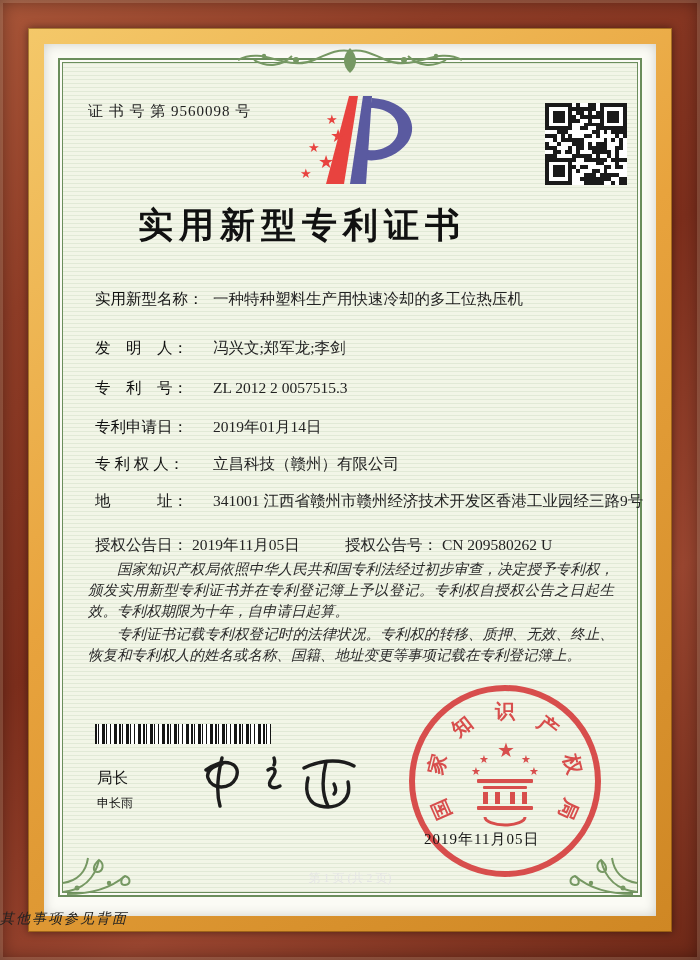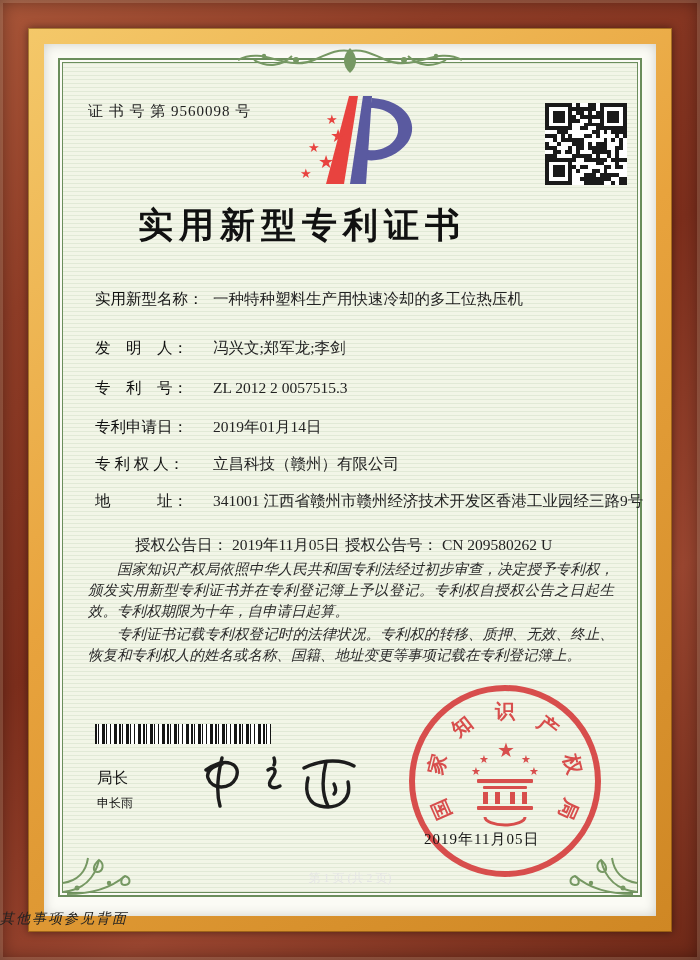--- a/index.html
+++ b/index.html
@@ -26,21 +26,21 @@
   .cert-number{position:absolute;left:88px;top:102px;font-size:15px;color:#222;letter-spacing:1px;}
   .logo{position:absolute;left:286px;top:90px;}
   .qr{position:absolute;left:545px;top:103px;width:82px;height:82px;background:#fff;}
   .title{position:absolute;left:0;top:202px;width:604px;text-align:center;
     font-size:35px;font-weight:bold;letter-spacing:6px;color:#111;}
   .field{position:absolute;left:95px;width:520px;padding-left:118px;box-sizing:content-box;
     font-size:15.5px;color:#222;line-height:22px;}
   .flabel{position:absolute;left:0;top:0;width:118px;color:#111;}
   .r1{top:288px}.r2{top:337px}.r3{top:377px}.r4{top:416px}.r5{top:453px}.r6{top:490px}
   .grant{position:absolute;top:535px;font-size:15.5px;color:#222;}
-  .grant-left{left:95px;margin-left:40px;}  .grant-right{left:345px;}
+  .grant-left{left:95px;}  .grant-right{left:345px;}
   .paras{position:absolute;left:88px;top:559px;width:526px;font-size:14.5px;line-height:21px;
     color:#2a2a2a;text-align:justify;font-style:italic;}
   .paras p{margin:0 0 2px 0;text-indent:2em;}
   .barcode{position:absolute;left:95px;top:724px;width:176px;height:20px;
     background:repeating-linear-gradient(90deg,
       #141414 0 2px,#fff 2px 3px,#141414 3px 4px,#fff 4px 7px,
       #141414 7px 10px,#fff 10px 11px,#141414 11px 12px,#fff 12px 15px,
       #141414 15px 16px,#fff 16px 19px,#141414 19px 22px,#fff 22px 24px);}
   .signer-title{position:absolute;left:97px;top:768px;font-size:15.5px;color:#111;text-align:right;}
   .signer-name{position:absolute;left:97px;top:795px;font-size:12px;color:#111;}

